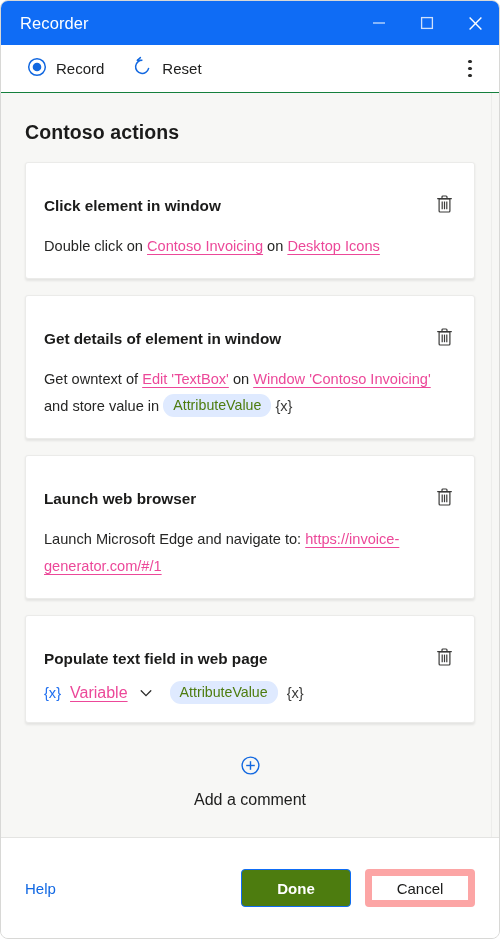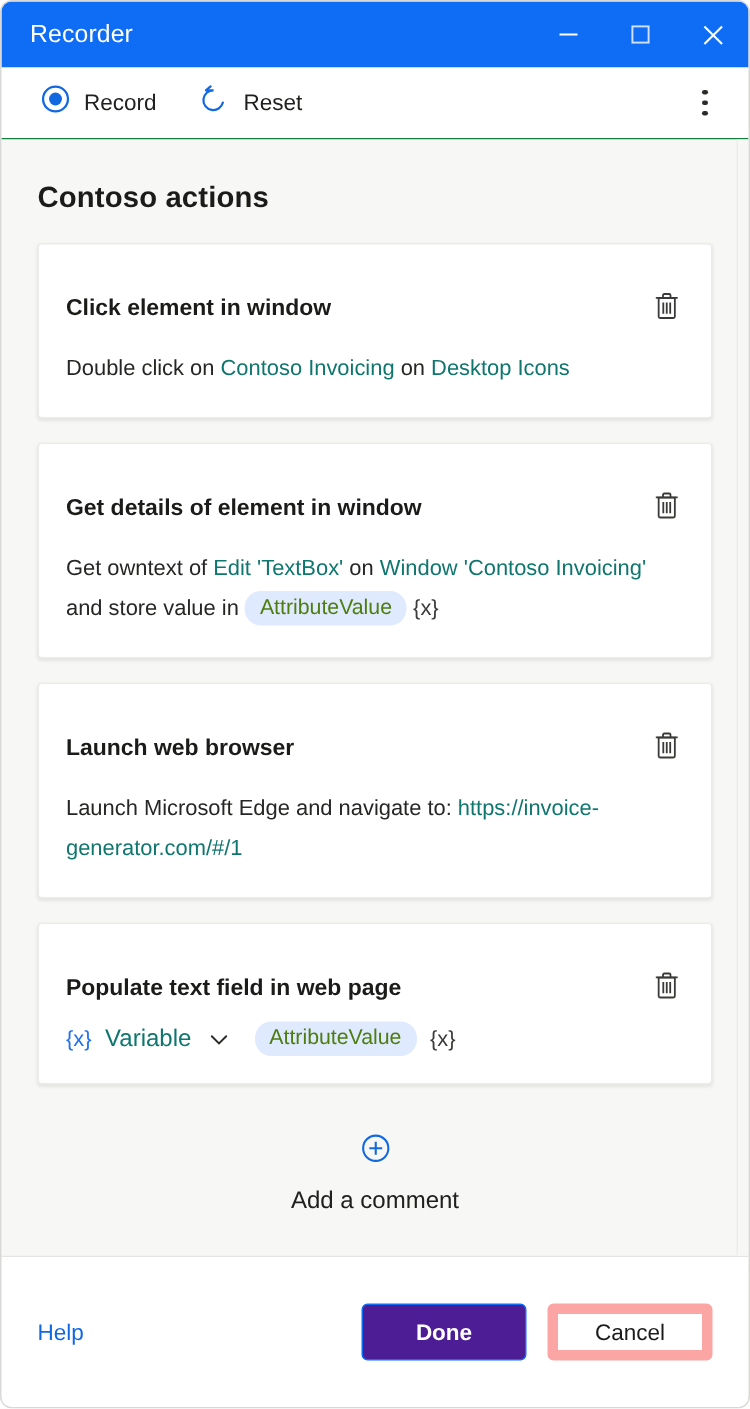--- a/index.html
+++ b/index.html
@@ -157,22 +157,23 @@
     cursor: default;
     border-radius: 3px;
   }
   .card-desc {
     margin-top: 15px;
     font-size: 14.6px;
     color: #262625;
     line-height: 27px;
   }
   .u {
+    text-decoration: underline;
     text-underline-offset: 2.5px;
-    color: #0f766e;
+    color: #ec4899;
   }
   .chip {
     display: inline-block;
     background: #dfeaff;
     color: #4d7c0f;
     border-radius: 11px;
     padding: 2px 10px 3px 10px;
     font-size: 14.2px;
     line-height: 18px;
     vertical-align: 1px;
@@ -234,21 +235,21 @@
     height: 38px;
     min-width: 110px;
     border-radius: 4px;
     display: inline-flex;
     align-items: center;
     justify-content: center;
     cursor: default;
     box-sizing: border-box;
   }
   .btn-primary {
-    background: #4c1d95;
+    background: #4d7c0f;
     color: #ffffff;
     border: 1px solid #0f6cf5;
     font-weight: bold;
     margin-right: 14px;
   }
   .btn-secondary {
     background: #ffffff;
     color: #1b1b1a;
     border: 7px solid #fca5a5;
   }

